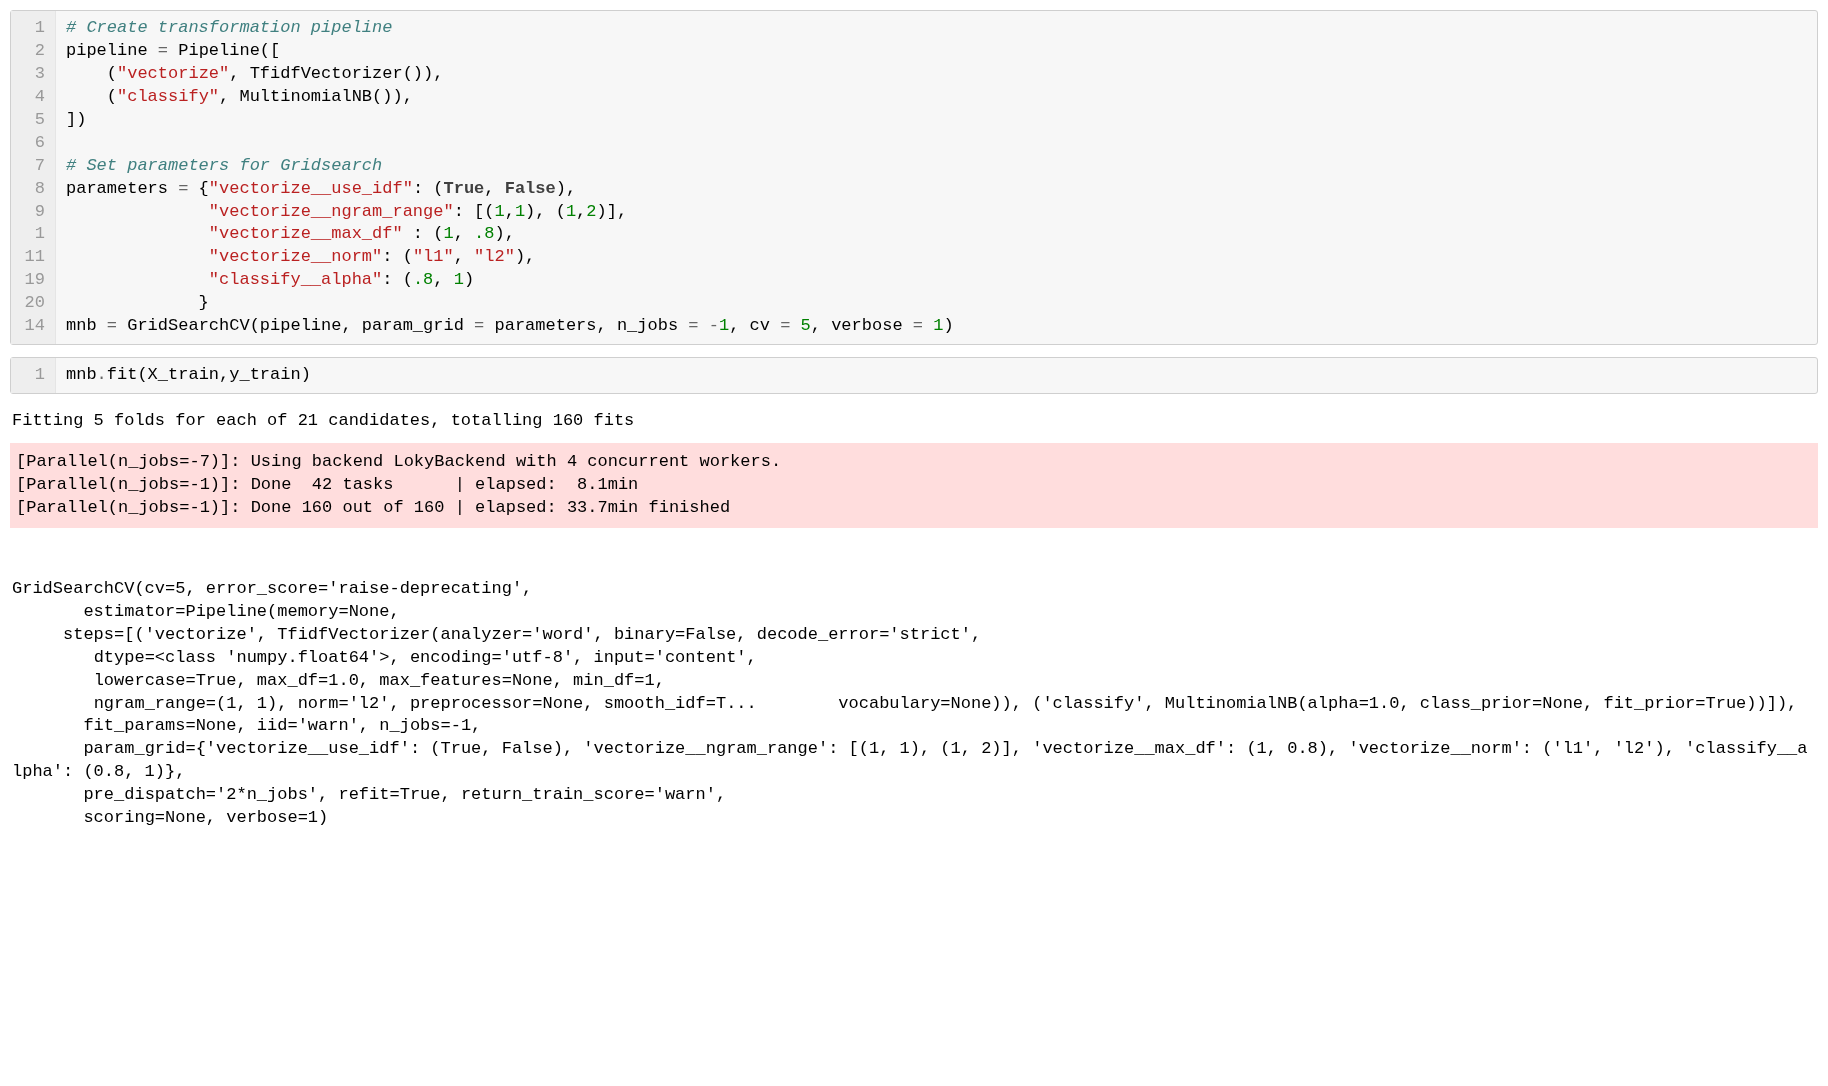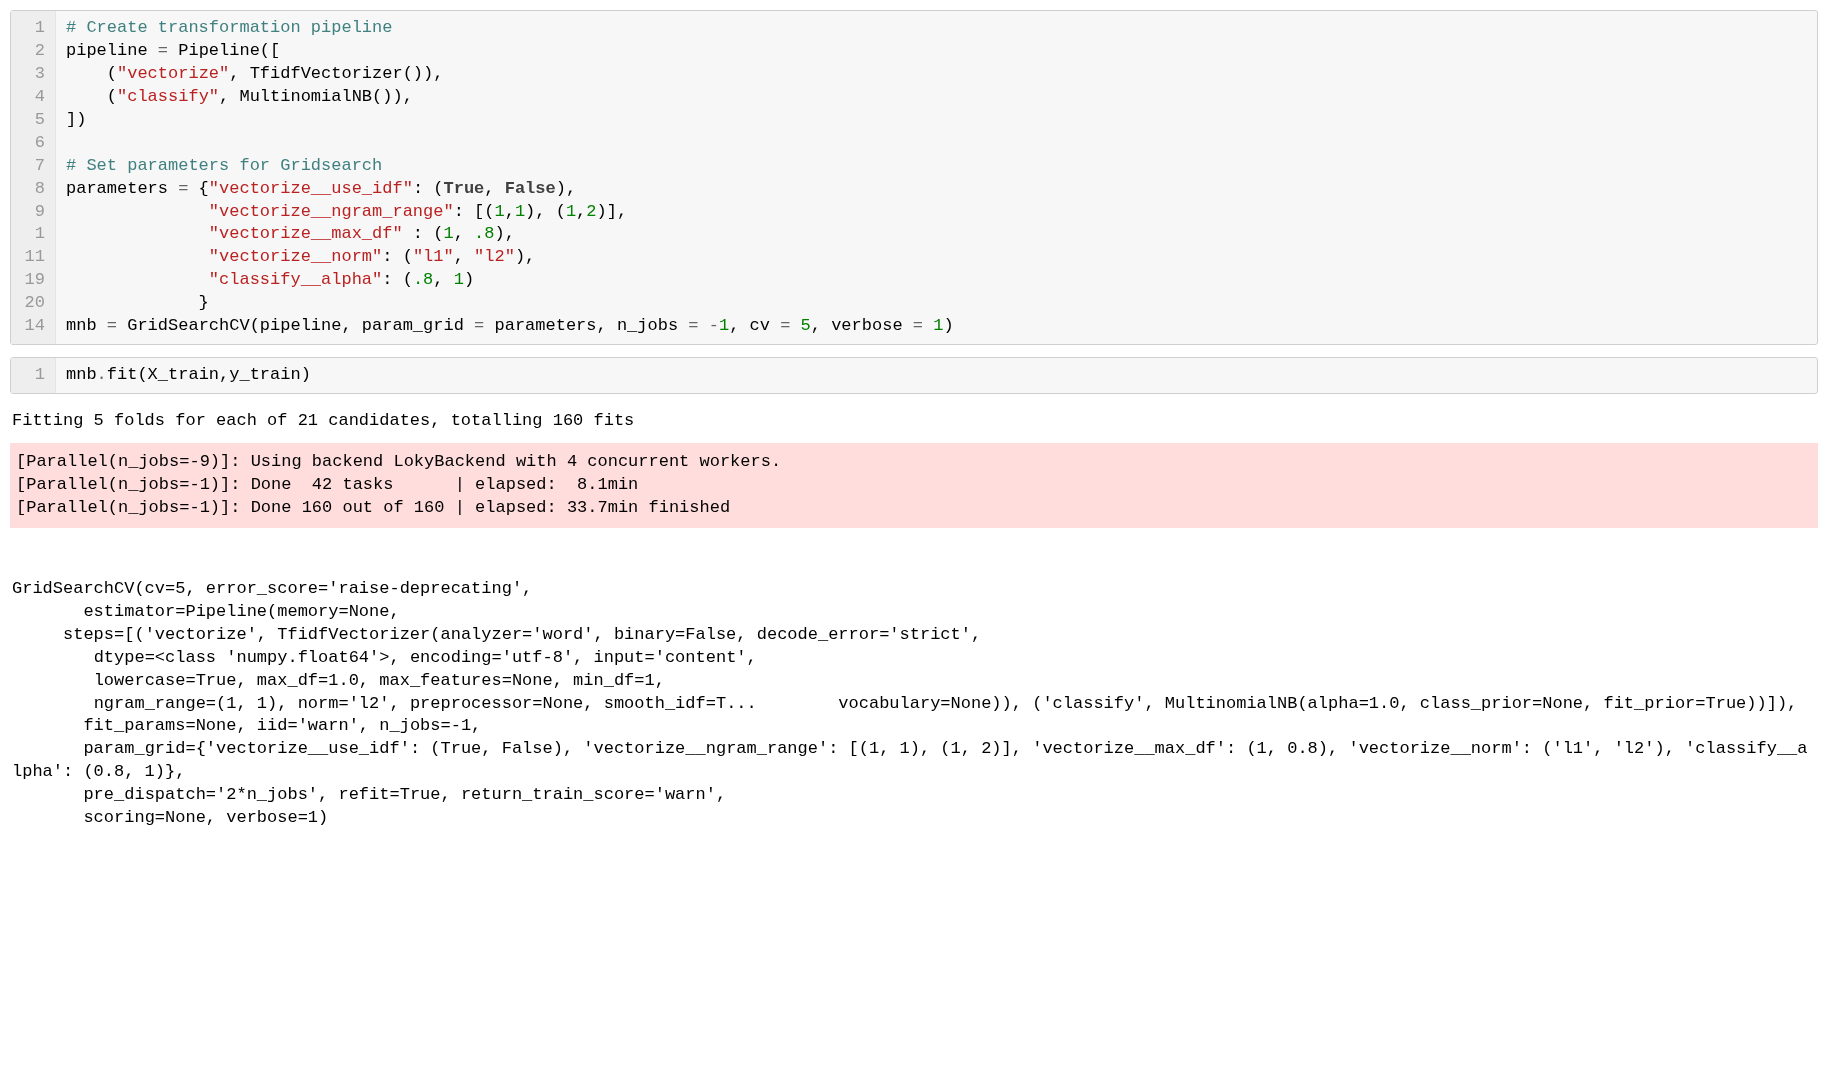--- a/index.html
+++ b/index.html
@@ -27,21 +27,21 @@
     border-right: 1px solid #e5e5e5;
     min-width: 34px;
   }
   .gutter div { padding: 0 4px; }
   .code {
     padding: 6px 10px;
     white-space: pre;
     overflow-x: auto;
     flex: 1;
   }
-  .tok-comment { color: #408080; }
+  .tok-comment { color: #408080; font-style: italic; }
   .tok-op { color: #666666; }
   .tok-str { color: #ba2121; }
   .tok-kw { color: #404040; font-weight: bold; }
   .tok-num { color: #008000; }
 
   .stdout {
     white-space: pre;
     padding: 4px 2px 10px 2px;
   }
   .stderr {
@@ -95,21 +95,21 @@
 
 <div class="cell">
   <div class="gutter">
     <div>1</div>
   </div>
   <div class="code"><span>mnb</span><span class="tok-op">.</span><span>fit(X_train,y_train)</span></div>
 </div>
 
 <div class="stdout">Fitting 5 folds for each of 21 candidates, totalling 160 fits</div>
 
-<div class="stderr">[Parallel(n_jobs=-9)]: Using backend LokyBackend with 4 concurrent workers.
+<div class="stderr">[Parallel(n_jobs=-7)]: Using backend LokyBackend with 4 concurrent workers.
 [Parallel(n_jobs=-1)]: Done  42 tasks      | elapsed:  8.1min
 [Parallel(n_jobs=-1)]: Done 160 out of 160 | elapsed: 33.7min finished</div>
 
 <div class="plainout">GridSearchCV(cv=5, error_score='raise-deprecating',
        estimator=Pipeline(memory=None,
      steps=[('vectorize', TfidfVectorizer(analyzer='word', binary=False, decode_error='strict',
         dtype=&lt;class 'numpy.float64'&gt;, encoding='utf-8', input='content',
         lowercase=True, max_df=1.0, max_features=None, min_df=1,
         ngram_range=(1, 1), norm='l2', preprocessor=None, smooth_idf=T...        vocabulary=None)), ('classify', MultinomialNB(alpha=1.0, class_prior=None, fit_prior=True))]),
        fit_params=None, iid='warn', n_jobs=-1,

